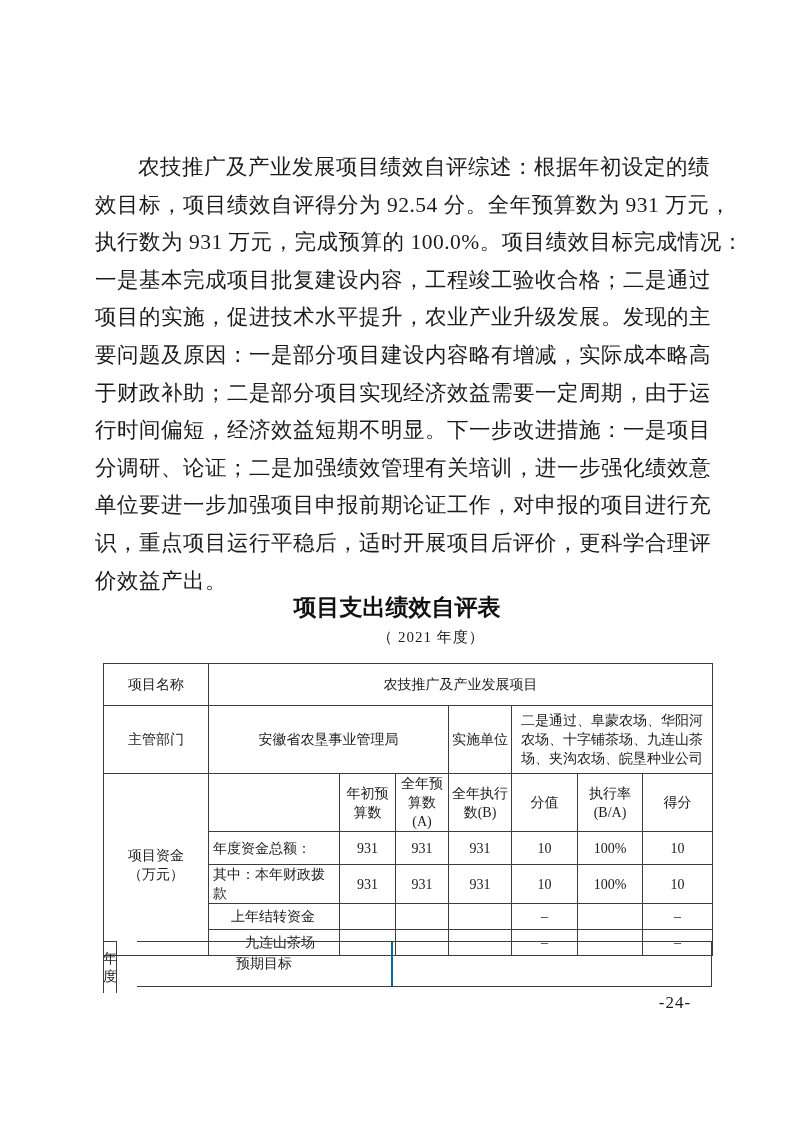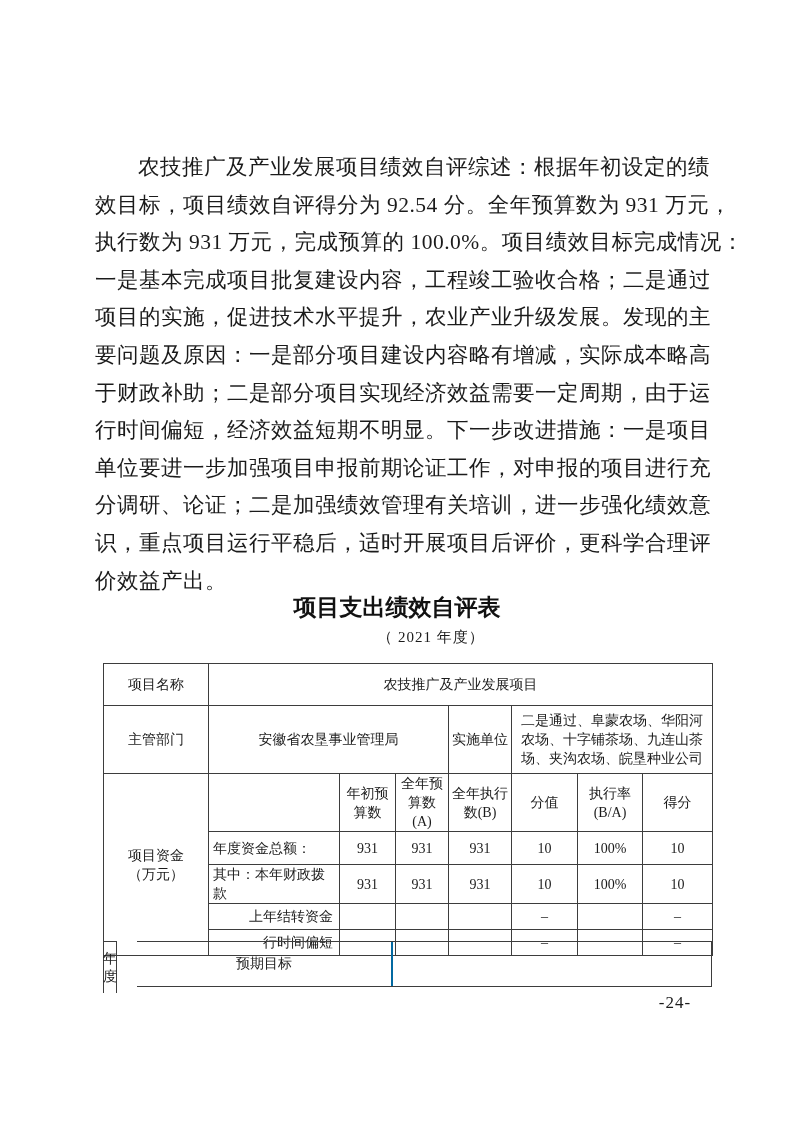--- a/index.html
+++ b/index.html
@@ -36,21 +36,21 @@
     border:1px solid #3d3d3d; text-align:center; vertical-align:middle;
     font-size:14px; color:#1b1b1b; padding:0 3px; overflow:hidden;
     line-height:19px;
   }
   tr.r1 { height:42px; } tr.r2 { height:68px; } tr.r3 { height:50px; }
   tr.r4, tr.r5 { height:33px; } tr.r6, tr.r7 { height:26px; }
   td.units { font-size:13.5px; line-height:21px; padding:0 2px; }
   td.hdr   { font-size:13px;  line-height:19px; padding:0 1px; }
   td.fund-lbl { font-size:13.5px; }
   td.fund-lbl.al-left  { text-align:left;  padding-left:4px;margin-left:30px; }
-  td.fund-lbl.al-right { text-align:right; padding-right:6px; }
+  td.fund-lbl.al-right { text-align:right; padding-right:24px; }
   
   .year-cell {
     position:absolute; left:103px; top:941px; width:14px; height:52px;
     box-sizing:border-box; border:1px solid #3d3d3d; border-bottom:none;
     display:flex; align-items:center; justify-content:center;
     font-size:14px; color:#1b1b1b;
   }
   .bottom-row {
     position:absolute; left:137px; top:941px; width:575px; height:46px;
     box-sizing:border-box; border:1px solid #3d3d3d; border-left:none;
@@ -75,22 +75,22 @@
 
   <div class="para">
     <div class="line first">农技推广及产业发展项目绩效自评综述：根据年初设定的绩</div>
     <div class="line">效目标，项目绩效自评得分为 92.54 分。全年预算数为 931 万元，</div>
     <div class="line">执行数为 931 万元，完成预算的 100.0%。项目绩效目标完成情况：</div>
     <div class="line">一是基本完成项目批复建设内容，工程竣工验收合格；二是通过</div>
     <div class="line">项目的实施，促进技术水平提升，农业产业升级发展。发现的主</div>
     <div class="line">要问题及原因：一是部分项目建设内容略有增减，实际成本略高</div>
     <div class="line">于财政补助；二是部分项目实现经济效益需要一定周期，由于运</div>
     <div class="line">行时间偏短，经济效益短期不明显。下一步改进措施：一是项目</div>
+    <div class="line">分调研、论证；二是加强绩效管理有关培训，进一步强化绩效意</div>
     <div class="line">单位要进一步加强项目申报前期论证工作，对申报的项目进行充</div>
-    <div class="line">分调研、论证；二是加强绩效管理有关培训，进一步强化绩效意</div>
     <div class="line">识，重点项目运行平稳后，适时开展项目后评价，更科学合理评</div>
     <div class="line last">价效益产出。</div>
   </div>
 
   <div class="doc-title">项目支出绩效自评表</div>
   <div class="doc-subtitle">（ 2021 年度）</div>
 
   <table class="eval">
     <colgroup>
       <col style="width:105px">
@@ -147,21 +147,21 @@
     <tr class="r6">
       <td class="fund-lbl al-right">上年结转资金</td>
       <td></td>
       <td></td>
       <td></td>
       <td>–</td>
       <td></td>
       <td>–</td>
     </tr>
     <tr class="r7">
-      <td class="fund-lbl al-right">行时间偏短</td>
+      <td class="fund-lbl al-right">九连山茶场</td>
       <td></td>
       <td></td>
       <td></td>
       <td>–</td>
       <td></td>
       <td>–</td>
     </tr>
   </tbody>
     </table>
 

